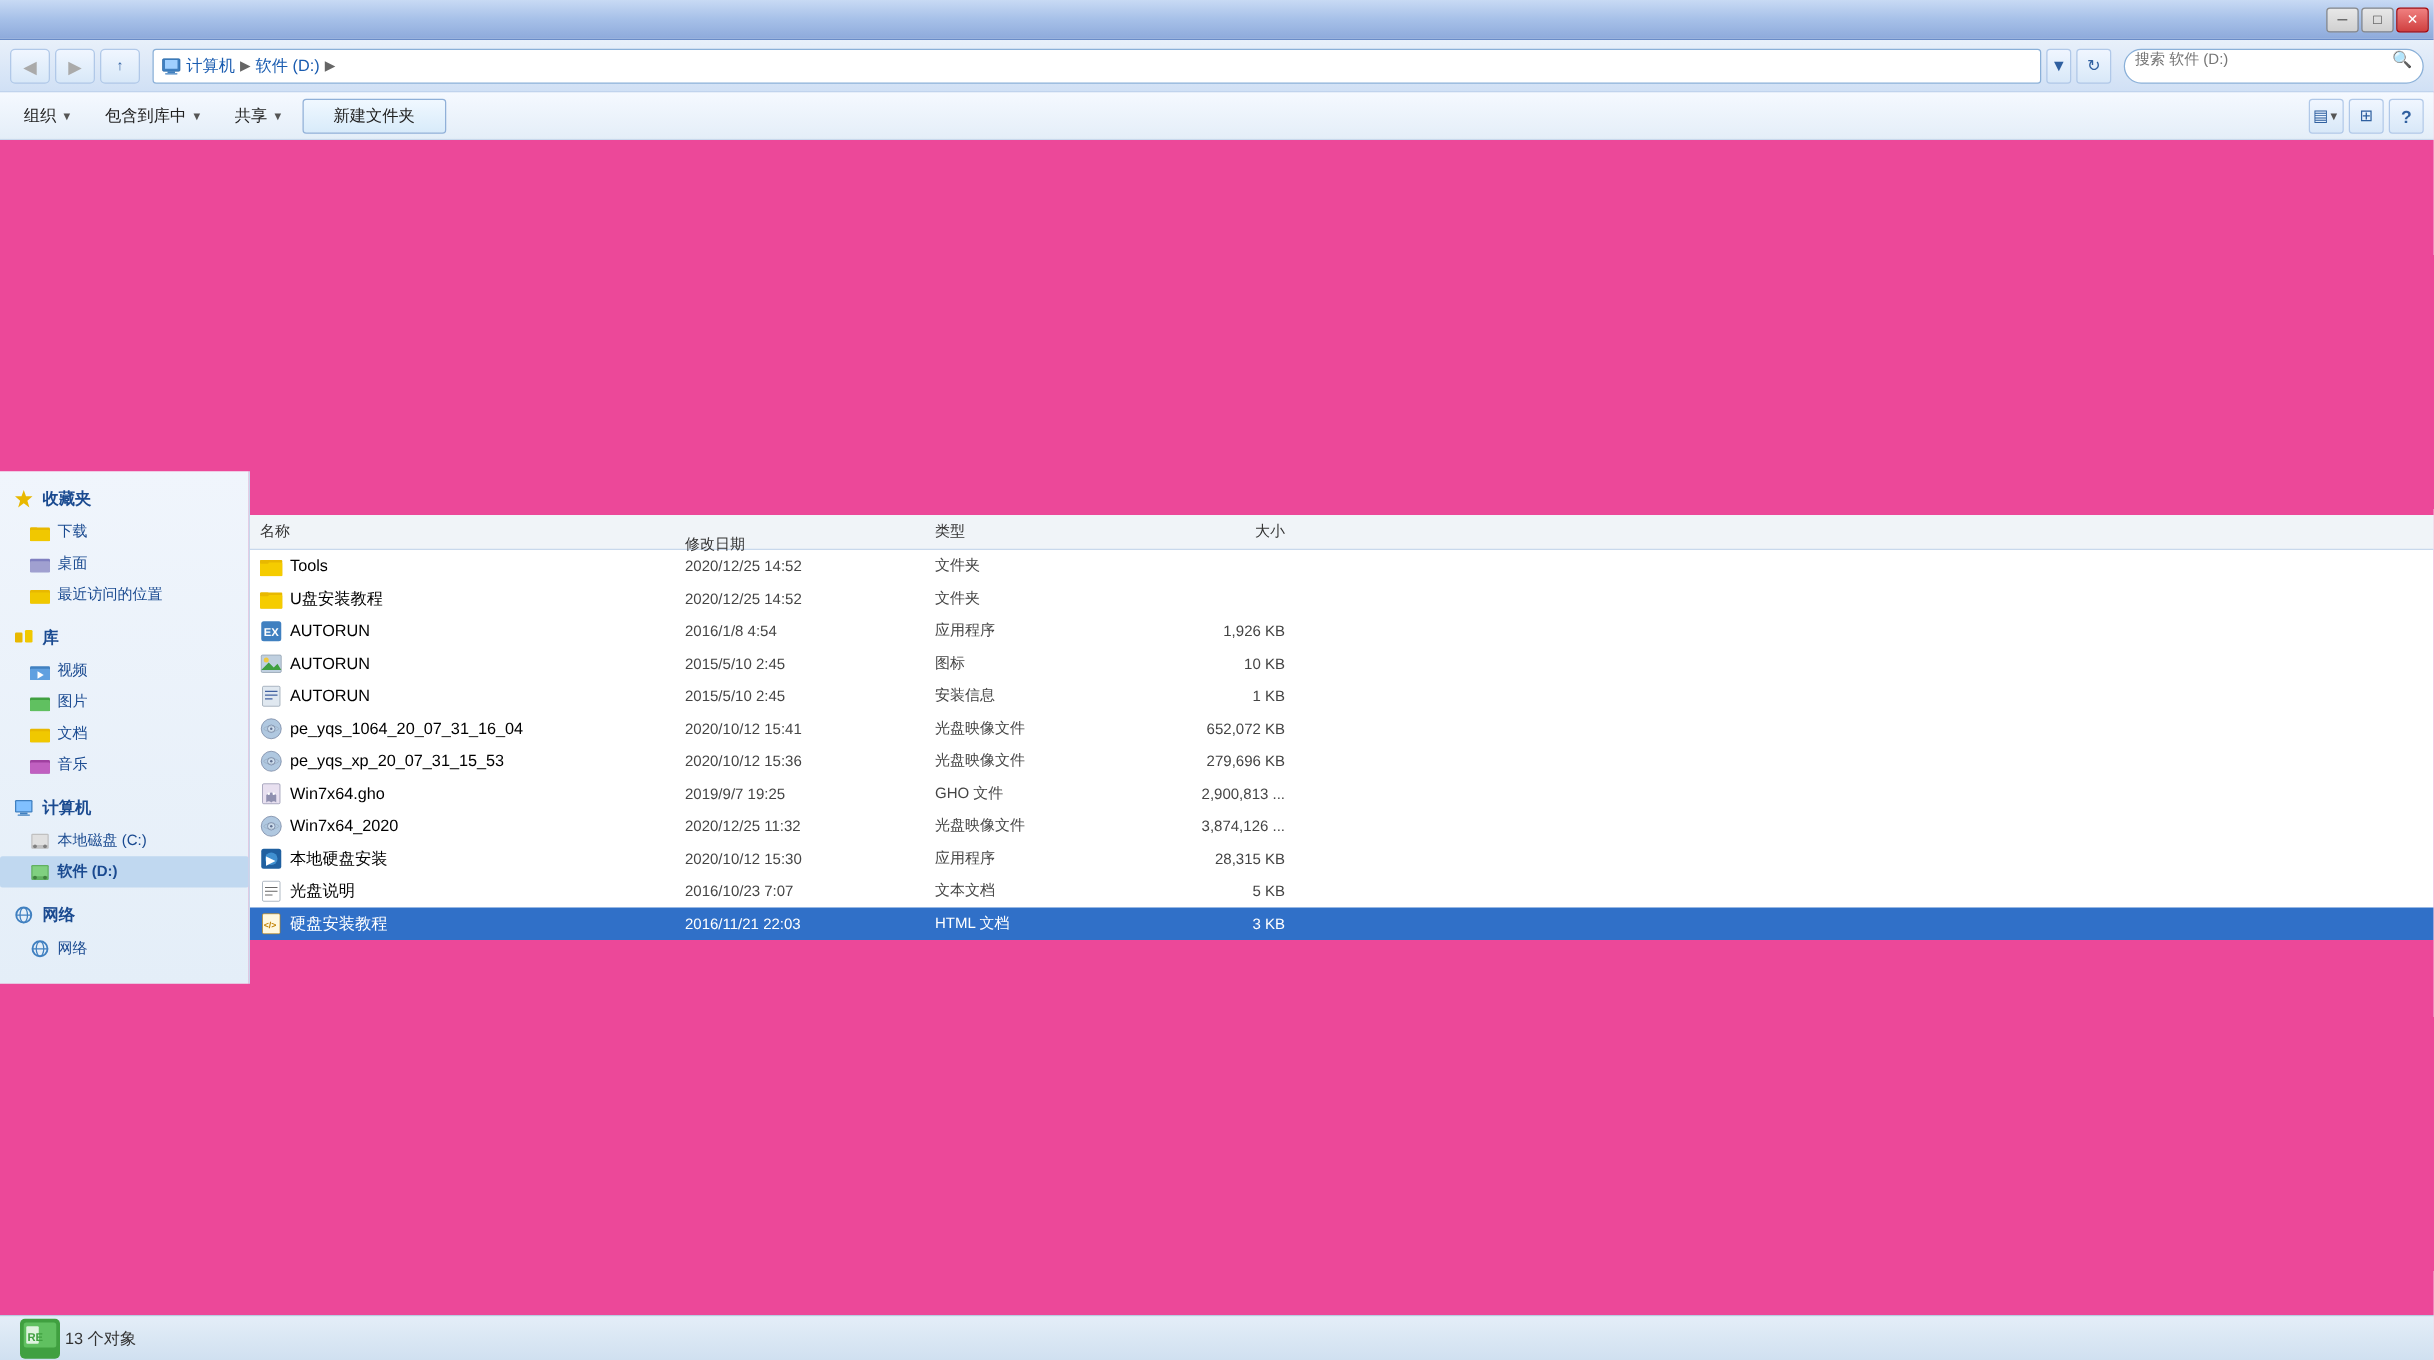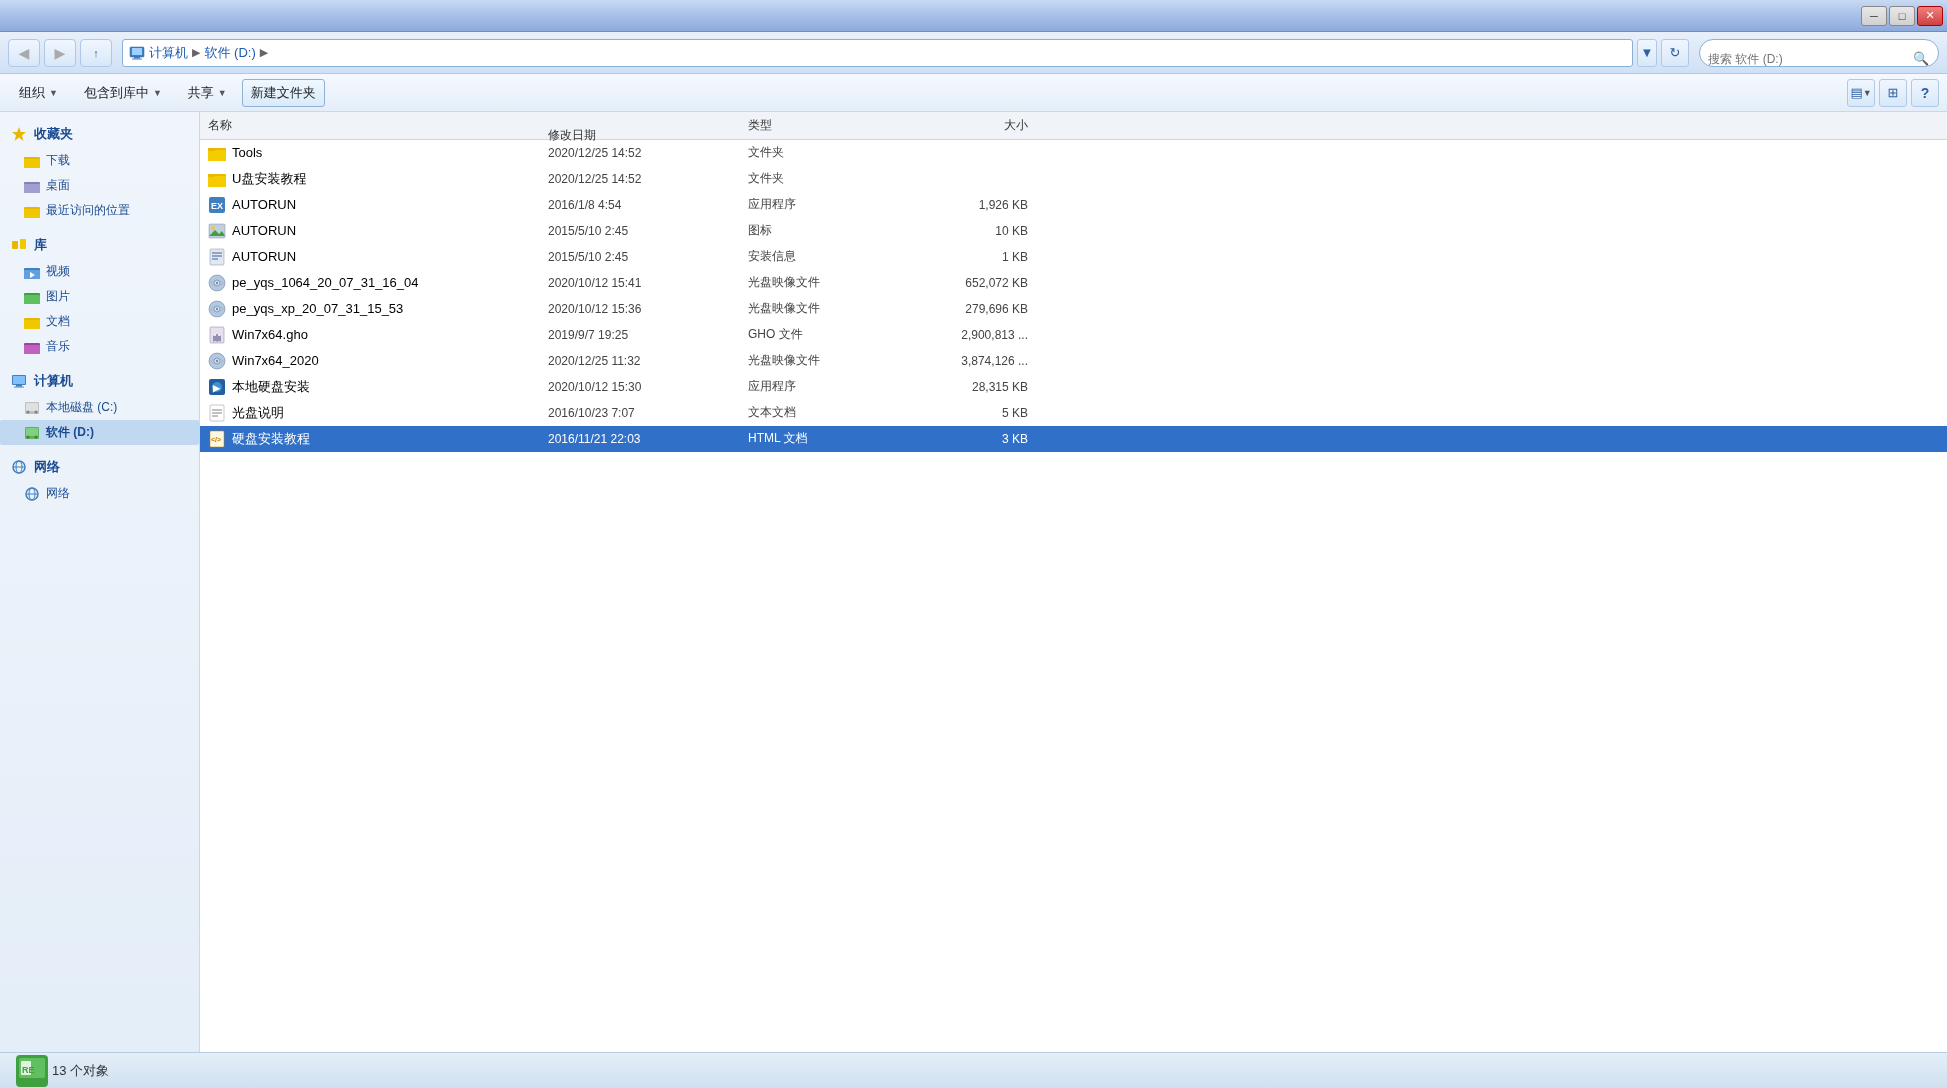--- a/index.html
+++ b/index.html
@@ -124,21 +124,21 @@
       cursor: pointer;
       color: #3060a0;
     }
     .search-bar {
       width: 240px;
       height: 28px;
       border: 1px solid #8ab0d8;
       border-radius: 14px;
       background: #fff;
       display: flex;
-      align-items: flex-end;
+      align-items: flex-start;
       padding: 0 8px;
       gap: 0;
     }
     .search-input {
       flex: 1;
       border: none;
       outline: none;
       font-size: 12px;
       color: #aaa;
       background: transparent;
@@ -172,21 +172,21 @@
       font-family: inherit;
       font-size: 13px;
       color: #222;
     }
     .tool-btn .arrow {
       font-size: 9px;
       color: #555;
     }
     .new-folder-btn {
       height: 28px;
-      padding: 0 8px;
+      padding: 0 24px;
       border: 1px solid #90b0d8;
       border-radius: 3px;
       background: linear-gradient(to bottom, #f0f8ff, #d8ebfa);
       cursor: pointer;
       font-family: inherit;
       font-size: 13px;
       color: #222;
     }
     .toolbar-spacer { flex: 1; }
     .view-controls {
@@ -220,20 +220,21 @@
       color: #3060a0;
       font-size: 14px;
       font-weight: bold;
     }
 
     
     .main-area {
       display: flex;
       height: calc(1088px - 32px - 42px - 38px - 36px);
       background: #ec4899;
+      align-items: center;
     }
 
     
     .sidebar {
       width: 200px;
       border-right: 1px solid #c8d8ec;
       background: linear-gradient(to bottom, #f0f5fc 0%, #e4eef8 100%);
       overflow-y: auto;
       padding: 8px 0;
       flex-shrink: 0;

